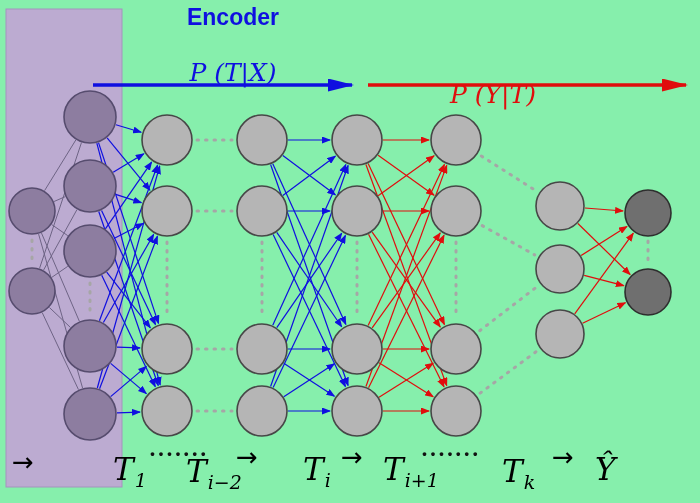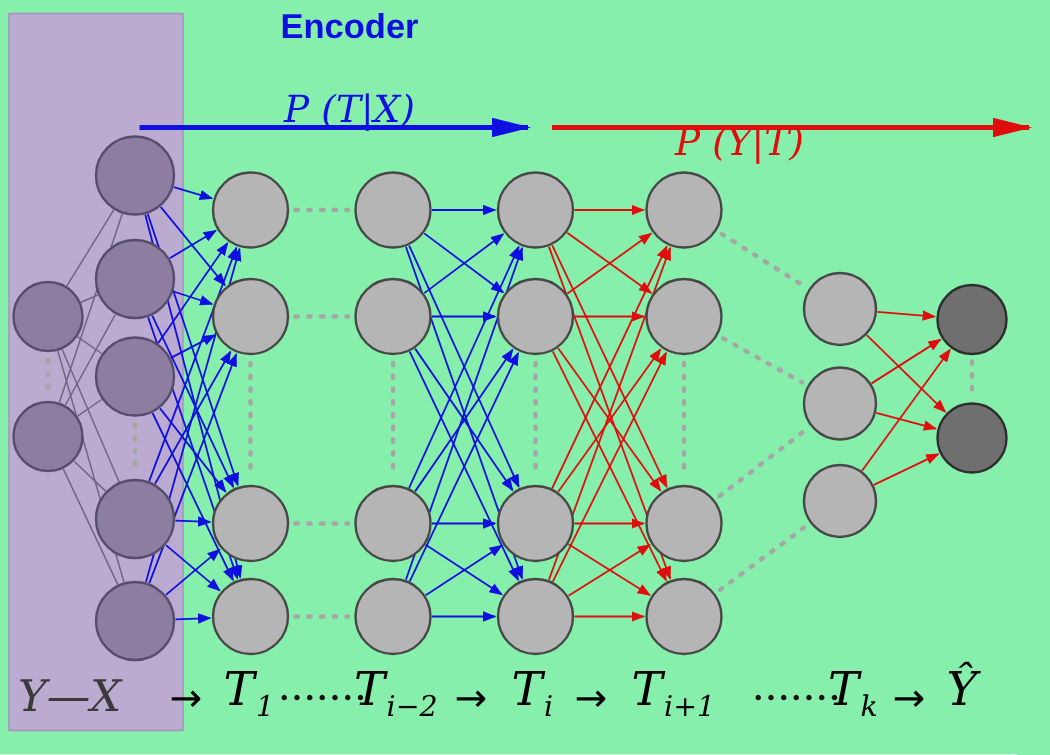--- a/index.html
+++ b/index.html
@@ -165,21 +165,20 @@
       <circle cx="560" cy="334" r="24" fill="#b5b5b5" stroke="#474747" stroke-width="1.6"></circle>
       <circle cx="648" cy="213" r="23" fill="#6f6f6f" stroke="#2e2e2e" stroke-width="1.6"></circle>
       <circle cx="648" cy="292" r="23" fill="#6f6f6f" stroke="#2e2e2e" stroke-width="1.6"></circle>
       <line x1="93" y1="85" x2="352" y2="85" stroke="#0f0fe0" stroke-width="3.4" marker-end="url(#mb0f0fe0)"></line>
       <line x1="368" y1="85" x2="686" y2="85" stroke="#e00d0d" stroke-width="3.4" marker-end="url(#mbe00d0d)"></line>
     </svg>
   <div class="hdr enc" style="color: rgb(15, 15, 224);">Encoder</div>
   <div class="formula enc" style="color: rgb(15, 15, 224);">P (T|X)</div>
   <div class="formula dec" style="color: rgb(224, 13, 13); margin-top: 48px;">P (Y|T)</div>
   <div class="bottom-axis" id="bottom-axis">
-      <span class="axis-item input-label">Y—X</span>
       <span class="axis-item axis-arrow">→</span>
       <span class="axis-item term"><span>T</span><span class="sub">1</span></span>
       <span class="axis-item axis-dots">·······</span>
       <span class="axis-item term"><span>T</span><span class="sub">i−2</span></span>
       <span class="axis-item axis-arrow">→</span>
       <span class="axis-item term"><span>T</span><span class="sub">i</span></span>
       <span class="axis-item axis-arrow">→</span>
       <span class="axis-item term"><span>T</span><span class="sub">i+1</span></span>
       <span class="axis-item axis-dots">·······</span>
       <span class="axis-item term"><span>T</span><span class="sub">k</span></span>

